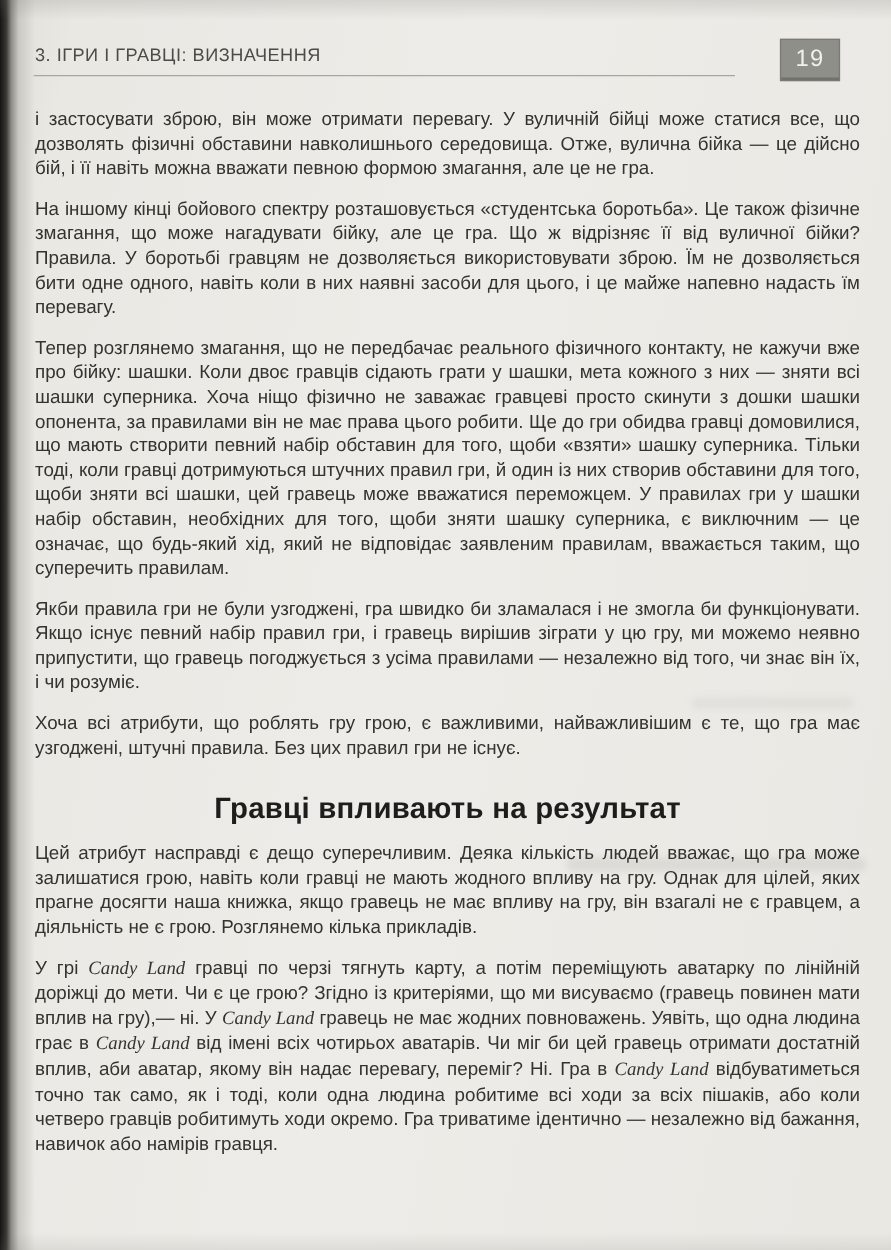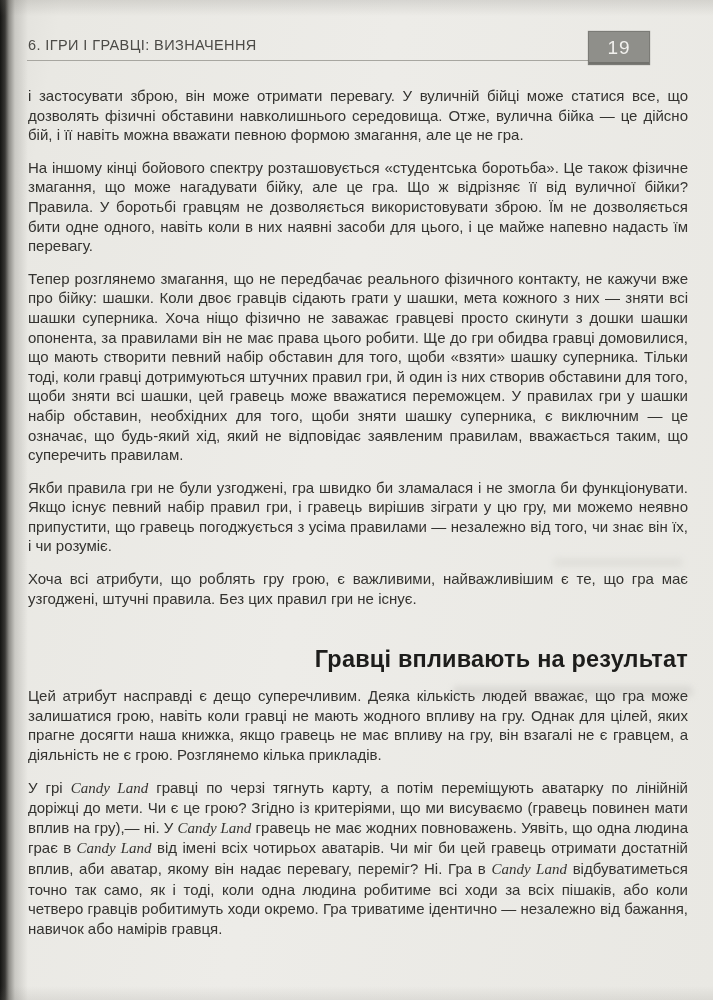--- a/index.html
+++ b/index.html
@@ -33,21 +33,21 @@
     pointer-events: none;
   }
 
   
   .chapter {
     position: absolute; left: 28px; top: 37px;
     font-size: 14.5px; color: #4c4b47; letter-spacing: 0.4px;
     white-space: nowrap;
   }
   .pagebox {
-    position: absolute; left: 588px; top: 31px; width: 62px; height: 34px;
+    position: absolute; left: 624px; top: 31px; width: 48px; height: 34px;
     background: #8f8f8a;
     box-shadow: inset 0 0 0 1px #7b7b76, inset 0 -3px 0 #72726d, 0 0 1px rgba(60,60,56,0.5);
     display: flex; align-items: center; justify-content: center;
   }
   .pagebox span { font-size: 19px; color: #f1f0ed; letter-spacing: 1px; }
   .rule {
     position: absolute; left: 27px; top: 60px; width: 561px; height: 1px;
     background: #a7a6a0;
   }
 
@@ -56,23 +56,23 @@
     position: absolute; left: 28px; right: 25px; top: 86px;
     text-align: justify;
   }
   .page-body p {
     margin: 0 0 13px 0;
     font-size: 15px; line-height: 19.6px;
     color: #343330;
   }
   .page-body p i { font-style: italic; font-family: Liberation Serif, serif; }
   .page-body h2 {
-    margin: 38px 0 13px 0;
+    margin: 25px 0 13px 0;
     font-size: 23.5px; font-weight: bold; letter-spacing: 0.2px;
-    color: #1d1d1b; text-align: right;
+    color: #1d1d1b; text-align: center;
   }
 
   
   .ghost {
     position: absolute; pointer-events: none;
     background: #d4d3ce; filter: blur(3px); opacity: 0.7; border-radius: 5px;
   }
   .ghost.g1 { right: 20px; top: 686px; width: 240px; height: 11px; }
   .ghost.g2 { right: 30px; top: 558px; width: 130px; height: 9px; opacity: 0.45; }
 </style>
@@ -82,21 +82,21 @@
 <div class="scan">
 
   <div class="edge-left"></div>
   <div class="edge-top"></div>
   <div class="edge-bottom"></div>
 
   <div class="ghost g1"></div>
   <div class="ghost g2"></div>
 
   <header>
-    <div class="chapter">6. ІГРИ І ГРАВЦІ: ВИЗНАЧЕННЯ</div>
+    <div class="chapter">3. ІГРИ І ГРАВЦІ: ВИЗНАЧЕННЯ</div>
     <div class="rule"></div>
     <div class="pagebox">
       <span>19</span>
     </div>
   </header>
 
   <main class="page-body">
     <p><span>і застосувати зброю, він може отримати перевагу. У вуличній бійці може статися все, що дозволять фізичні обставини навколишнього середовища. Отже, вулична бійка — це дійсно бій, і її навіть можна вважати певною формою змагання, але це не гра.</span></p>
     <p><span>На іншому кінці бойового спектру розташовується «студентська боротьба». Це також фізичне змагання, що може нагадувати бійку, але це гра. Що ж відрізняє її від вуличної бійки? Правила. У боротьбі гравцям не дозволяється використовувати зброю. Їм не дозволяється бити одне одного, навіть коли в них наявні засоби для цього, і це майже напевно надасть їм перевагу.</span></p>
     <p><span>Тепер розглянемо змагання, що не передбачає реального фізичного контакту, не кажучи вже про бійку: шашки. Коли двоє гравців сідають грати у шашки, мета кожного з них — зняти всі шашки суперника. Хоча ніщо фізично не заважає гравцеві просто скинути з дошки шашки опонента, за правилами він не має права цього робити. Ще до гри обидва гравці домовилися, що мають створити певний набір обставин для того, щоби «взяти» шашку суперника. Тільки тоді, коли гравці дотримуються штучних правил гри, й один із них створив обставини для того, щоби зняти всі шашки, цей гравець може вважатися переможцем. У правилах гри у шашки набір обставин, необхідних для того, щоби зняти шашку суперника, є виключним — це означає, що будь-який хід, який не відповідає заявленим правилам, вважається таким, що суперечить правилам.</span></p>

